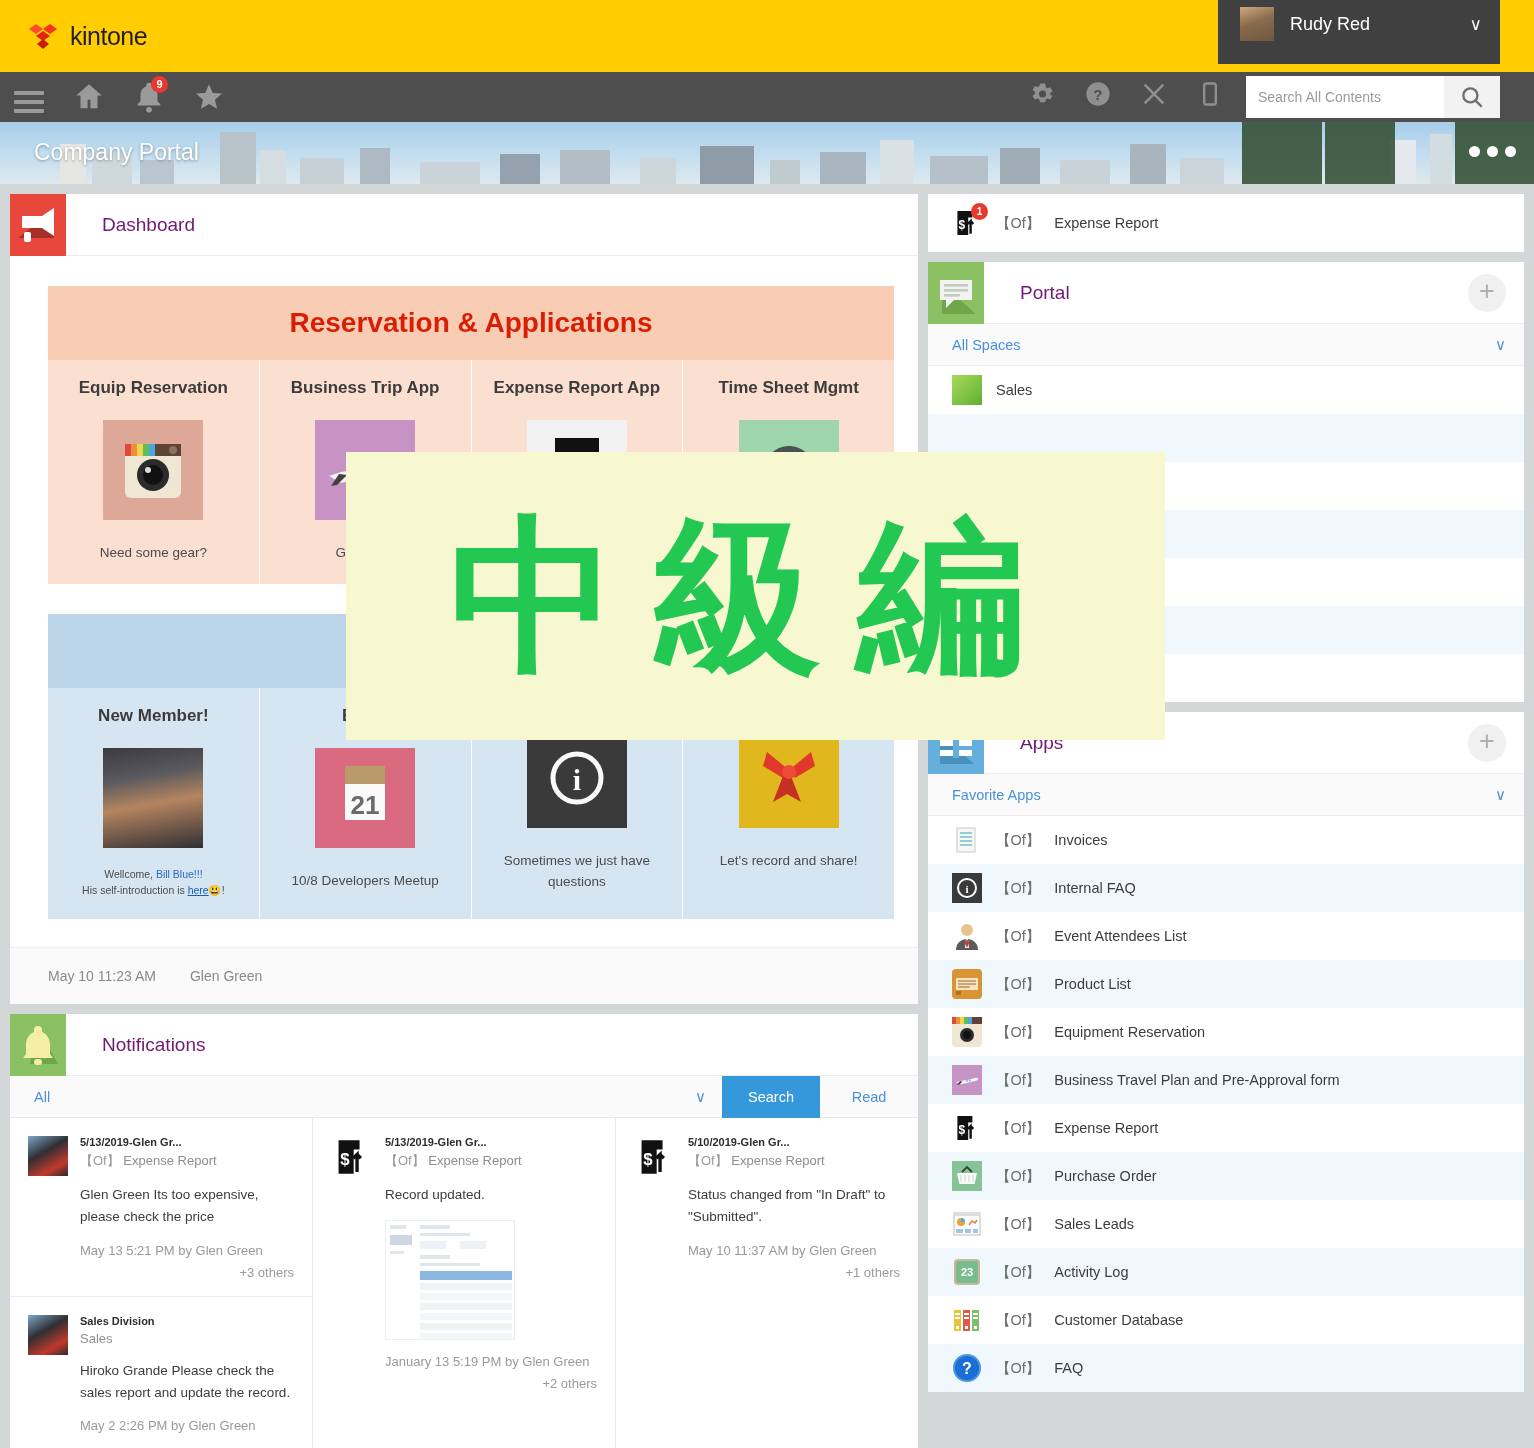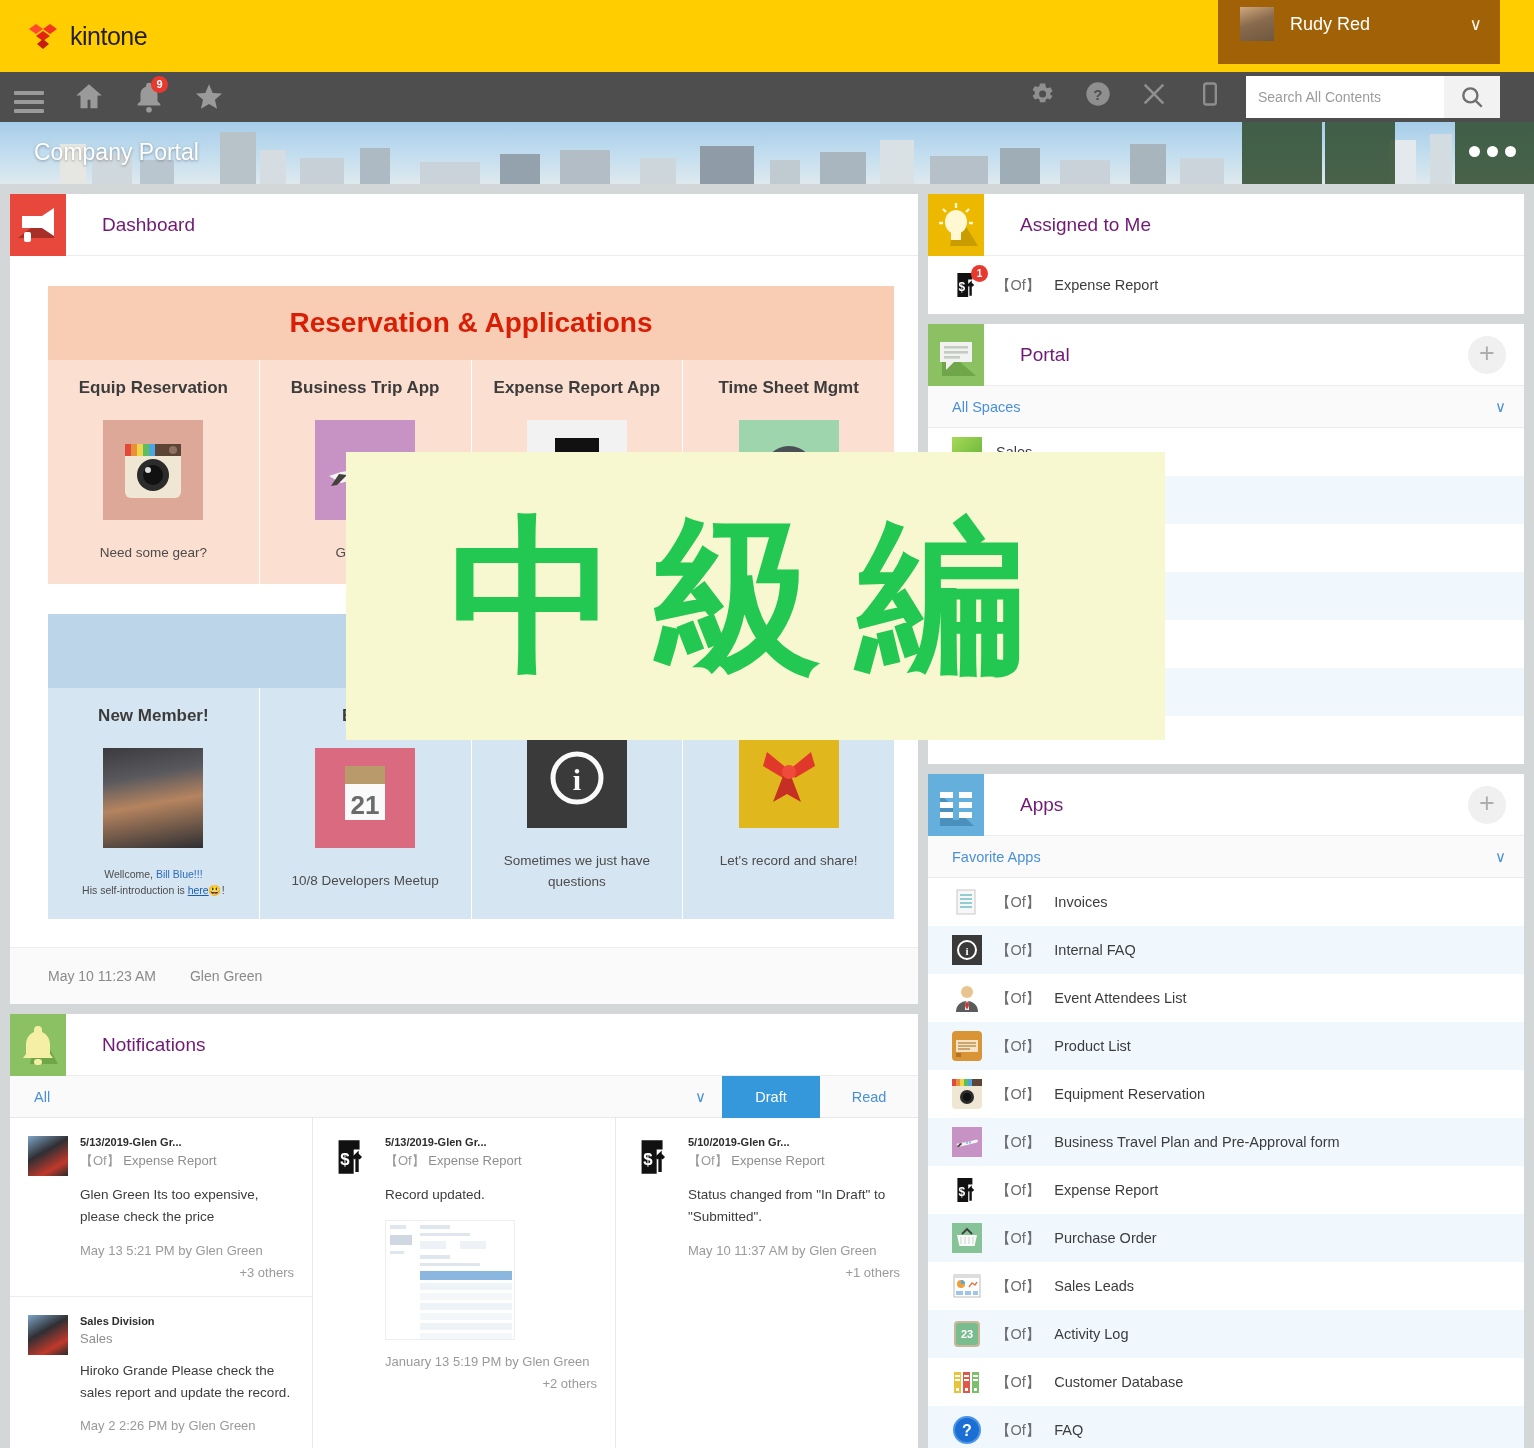--- a/index.html
+++ b/index.html
@@ -14,21 +14,21 @@
   
   .topbar {
     height: 72px; background: #ffcd00;
     display: flex; align-items: center; position: relative;
   }
   .logo-wrap { display: flex; align-items: center; gap: 12px; margin-left: 28px; }
   .logo-mark { width: 30px; height: 28px; position: relative; }
   .logo-text { font-size: 25px; color: #231f20; letter-spacing: -0.5px; font-weight: 400; }
   .user-chip {
     position: absolute; right: 34px; top: 0; height: 64px;
-    background: #a16207; display: flex; align-items: center;
+    background: #404040; display: flex; align-items: center;
     padding: 0 18px 16px 22px; gap: 16px; min-width: 282px;
   }
   .avatar-top {
     width: 34px; height: 34px;
     background: linear-gradient(160deg,#cfa87e 0%,#8a6b4d 45%,#6d5740 100%);
     position: relative; overflow: hidden; flex: none;
   }
   .avatar-top::after {
     content:""; position:absolute; left:8px; top:9px; width:18px; height:22px;
     background: radial-gradient(ellipse at 50% 35%, #f0cfae 0%, #d6ab84 60%, #a5apx 100%);
@@ -467,21 +467,21 @@
               <path d="M28 12a4 4 0 0 1 4 4v2c5 2 8 7 8 13v9l3 4H13l3-4v-9c0-6 3-11 8-13v-2a4 4 0 0 1 4-4z" fill="#f5efa6"></path>
               <rect x="24" y="45" width="8" height="6" rx="3" fill="#f5efa6"></rect>
             </svg>
           </div>
           <div class="panel-title">Notifications</div>
         </div>
 
         <div class="notif-filter">
           <span class="nf-all">All</span>
           <span class="nf-chev">∨</span>
-          <span class="nf-btn on">Draft</span>
+          <span class="nf-btn on">Search</span>
           <span class="nf-btn off">Read</span>
         </div>
 
         <div class="notif-cols">
 
           <div class="ncol">
             <div class="nitem">
               <span class="n-ava"></span>
               <div class="n-body">
                 <div class="n-title">5/13/2019-Glen Gr...</div>
@@ -570,33 +570,20 @@
           </div>
 
         </div>
       </div>
 
     </div>
 
     <div class="col-side">
 
       <div class="panel">
-        <div class="panel-head">
-          <div class="panel-ico" style="background:#ecb900;">
-            <svg width="56" height="62" viewBox="0 0 56 62">
-              <polygon points="28,16 50,52 22,52" fill="#c99d00"></polygon>
-              <ellipse cx="28" cy="28" rx="11" ry="12" fill="#fff8d2"></ellipse>
-              <rect x="23" y="38" width="10" height="8" fill="#fff8d2"></rect>
-              <g stroke="#fff8d2" stroke-width="2.4">
-                  <path d="M28 9v5M15 15l3 3M41 15l-3 3M11 29h4M45 29h-4"></path>
-                </g>
-            </svg>
-          </div>
-          <div class="panel-title">Assigned to Me</div>
-        </div>
         <div class="assigned-row">
           <span class="s-ico">
             <svg width="30" height="30" viewBox="0 0 100 100">
               <path d="M18 10h50v22H54v58H18z" fill="#111"></path>
               <text x="33" y="70" font-size="40" font-weight="bold" fill="#fff" text-anchor="middle" font-family="Liberation Sans">$</text>
               <path d="M62 86V44l-9 9m9-9 9 9" stroke="#111" stroke-width="8" fill="none"></path>
             </svg>
             <span class="badge-1">1</span>
           </span>
           <span class="pfx">【Of】</span>

